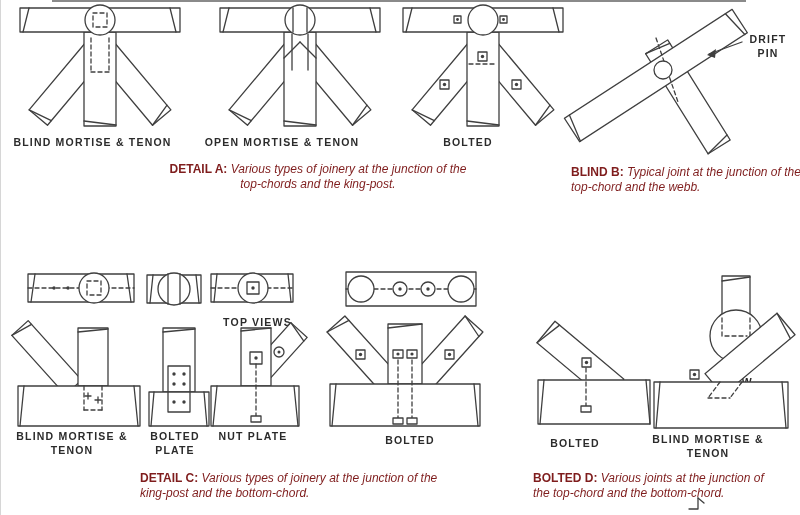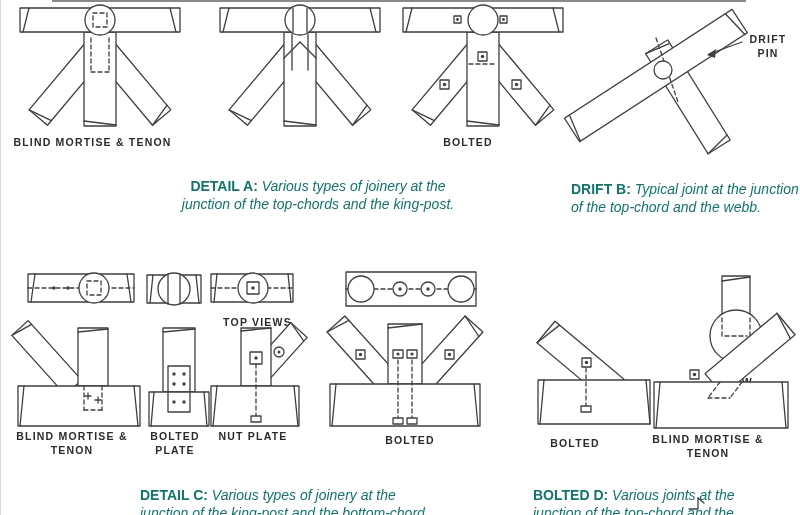--- a/index.html
+++ b/index.html
@@ -17,21 +17,21 @@
   .drawing .w { fill:#ffffff; }
   .drawing .f { fill: var(--ink, #3f3f3f); stroke:none; }
   .drawing .d { stroke-dasharray:4 3; }
   .hand-label {
     position:absolute;
     font-weight:bold; font-size:10.5px; letter-spacing:1.2px;
     color: var(--label-ink, #2b2b2b);
     text-align:center; line-height:1.3;
   }
   .caption {
-    position:absolute; font-size:14px; line-height:1.25; color:#0f766e;margin-top:16px;
+    position:absolute; font-size:12px; line-height:1.25; color:#7f1d1d;
   }
   .caption .cap-label { font-weight:bold; }
   .caption .cap-text { font-style:italic; }
   .edge { position:absolute; background:#585858; }
 </style>
 </head>
 <body>
 
 <div class="page">
 
@@ -114,20 +114,21 @@
         <rect x="66" y="14" width="7" height="7" class="w"></rect>
         <circle cx="69.5" cy="17.5" r="1.4" class="f"></circle>
       </g>
     <g>
         <rect x="112" y="14" width="7" height="7" class="w"></rect>
         <circle cx="115.5" cy="17.5" r="1.4" class="f"></circle>
       </g>
   </svg>
 
   <div class="hand-label" style="left:0;top:136px;width:185px;">BLIND MORTISE &amp; TENON</div>
+  <div class="hand-label" style="left:198px;top:136px;width:168px;">OPEN MORTISE &amp; TENON</div>
   <div class="hand-label" style="left:408px;top:136px;width:120px;">BOLTED</div>
 
   <div class="caption" style="left:168px;top:162px;width:300px;text-align:center;">
     <span class="cap-label">DETAIL A:</span>
     <span class="cap-text">Various types of joinery at the junction of the top-chords and the king-post.</span>
   </div>
 
   <svg class="drawing" width="235" height="160" viewBox="0 0 235 160" style="left:560px;top:2px;">
     <g transform="translate(103,55) rotate(58)">
       <rect x="-12" y="-13" width="118" height="26" class="w"></rect>
@@ -143,21 +144,21 @@
     <circle cx="103" cy="68" r="9" class="w"></circle>
     <g>
       <line x1="182" y1="40" x2="149" y2="52"></line>
       <polygon points="147,53 156,47 155,56" class="f"></polygon>
     </g>
   </svg>
 
   <div class="hand-label" style="left:742px;top:33px;width:52px;text-align:center;">DRIFT PIN</div>
 
   <div class="caption" style="left:571px;top:165px;width:238px;text-align:left;">
-    <span class="cap-label">DRIFT B:</span>
+    <span class="cap-label">BLIND B:</span>
     <span class="cap-text">Typical joint at the junction of the top-chord and the webb.</span>
   </div>
 
   <svg class="drawing" width="112" height="52" viewBox="0 0 112 52" style="left:26px;top:264px;">
     <rect x="2" y="10" width="106" height="28" class="w"></rect>
     <line x1="9" y1="10" x2="5" y2="38"></line>
     <line x1="101" y1="10" x2="105" y2="38"></line>
     <line x1="2" y1="24" x2="108" y2="24" class="d"></line>
     <circle cx="68" cy="24" r="15" class="w"></circle>
     <rect x="61" y="17" width="14" height="14" class="d"></rect>

